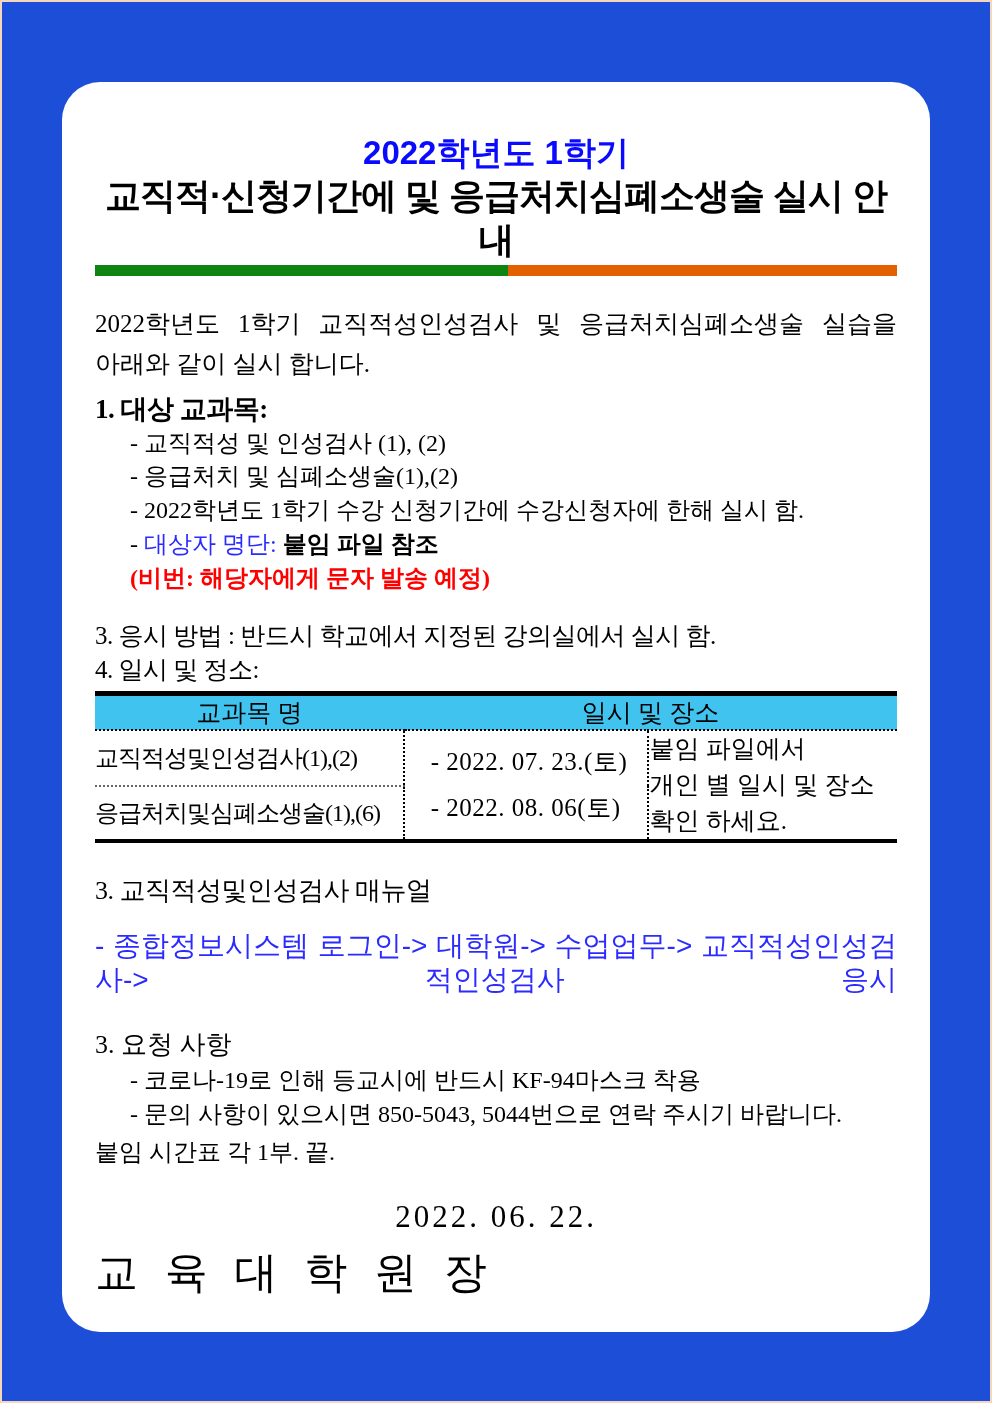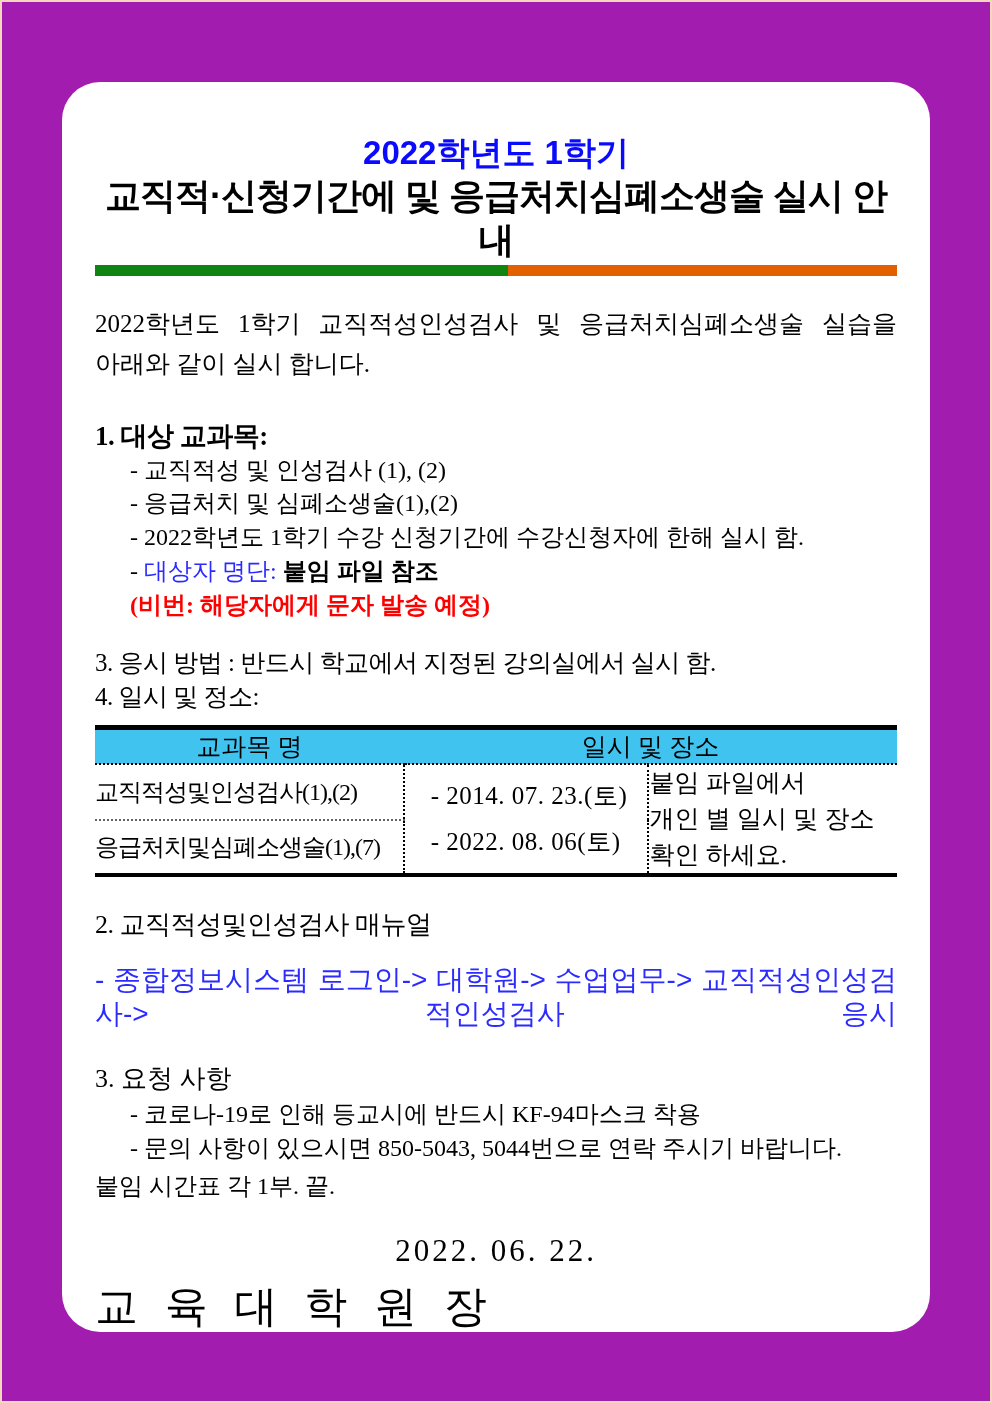--- a/index.html
+++ b/index.html
@@ -4,21 +4,21 @@
 <style>
   * { margin: 0; padding: 0; box-sizing: border-box; }
   html, body { width: 992px; }
   body {
     font-family: "Liberation Serif", serif;
     color: #000;
   }
   .page {
     width: 992px;
     height: 1403px;
-    background: #a21caf;
+    background: #1d4ed8;
     border: 2px solid #F3D8BC;
   }
   .card {
     position: relative;
     margin: 80px 60px 0 60px;
     width: 868px;
     height: 1250px;
     background: #FFFFFF;
     border-radius: 38px;
     padding: 50px 33px 40px 33px;
@@ -46,38 +46,38 @@
     margin-top: 3px;
     height: 11px;
     display: flex;
   }
   .title-bar .left  { width: 51.5%; background: #108410; }
   .title-bar .right { width: 48.5%; background: #E26000; }
   
   .intro { margin-top: 28px; font-size: 25px; line-height: 40px; }
   .intro .justified { text-align: justify; text-align-last: justify; }
   .sec-heading-bold {
-    margin-top: 34px;
+    margin-top: 7px;
     font-size: 27px;
     font-weight: bold;
     line-height: 36px;
     letter-spacing: -0.5px;
   }
   .sec-items { font-size: 24px; line-height: 33px; padding-left: 35px; }
   .sec2 .sec-items { font-size: 24px; line-height: 34px; }
   .mt22 { margin-top: 22px; }
   .plain-line { font-size: 25px; line-height: 34px; letter-spacing: -0.5px; }
   .s3 { margin-top: 24px; }
   .blue-text { color: #2B2BFF; }
   .red-text  { color: #FF0000; font-weight: bold; }
   .bold { font-weight: bold; }
   
   table.schedule {
     width: 100%;
-    margin-top: 11px;
+    margin-top: 4px;
     border-collapse: collapse;
     border-top: 5px solid #000;
     border-bottom: 4px solid #000;
     font-size: 24px;
   }
   table.schedule thead th {
     background: #41C3F0;
     font-weight: normal;
     font-size: 25px;
     height: 30px;
@@ -175,37 +175,37 @@
       <thead>
         <tr>
           <th>교과목 명</th>
           <th colspan="2">일시 및 장소</th>
         </tr>
       </thead>
       <tbody>
         <tr>
           <td class="subject first">교직적성및인성검사(1),(2)</td>
           <td class="dates" rowspan="2">
-            <div>- 2014. 07. 23.(토)</div>
+            <div>- 2022. 07. 23.(토)</div>
             <div>- 2022. 08. 06(토)</div>
           </td>
           <td class="note" rowspan="2">
             <div>붙임 파일에서</div>
             <div>개인 별 일시 및 장소</div>
             <div>확인 하세요.</div>
           </td>
         </tr>
         <tr>
-          <td class="subject">응급처치및심폐소생술(1),(7)</td>
+          <td class="subject">응급처치및심폐소생술(1),(6)</td>
         </tr>
       </tbody>
     </table>
 
     <div>
-      <div class="manual-heading">2. 교직적성및인성검사 매뉴얼</div>
+      <div class="manual-heading">3. 교직적성및인성검사 매뉴얼</div>
       <div class="manual-link">- 종합정보시스템 로그인-&gt; 대학원-&gt; 수업업무-&gt; 교직적성인성검사-&gt; 적인성검사 응시</div>
     </div>
 
     <div>
       <div class="req-heading">3. 요청 사항</div>
       <div class="req-items">
         <div>- 코로나-19로 인해 등교시에 반드시 KF-94마스크 착용</div>
         <div>- 문의 사항이 있으시면 850-5043, 5044번으로 연락 주시기 바랍니다.</div>
       </div>
     </div>

